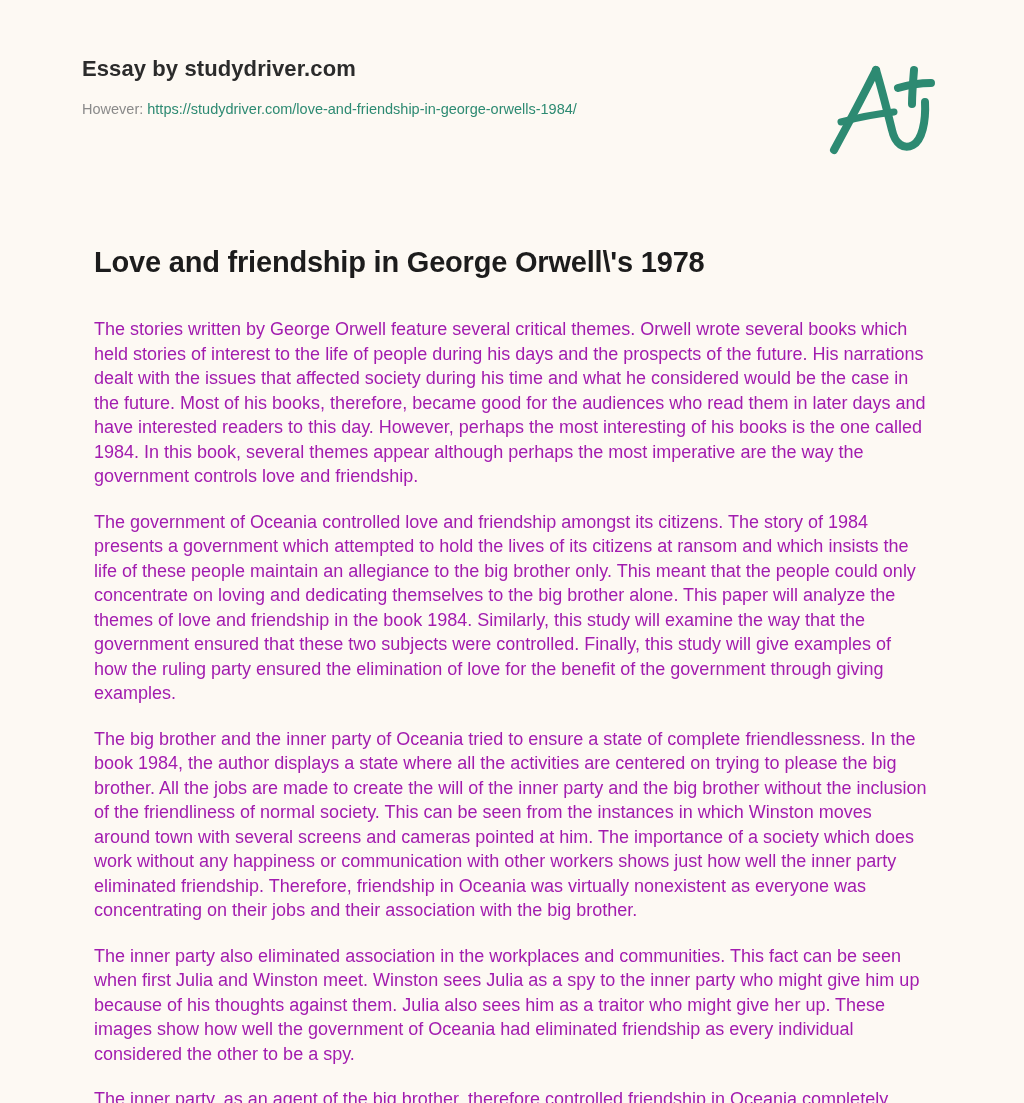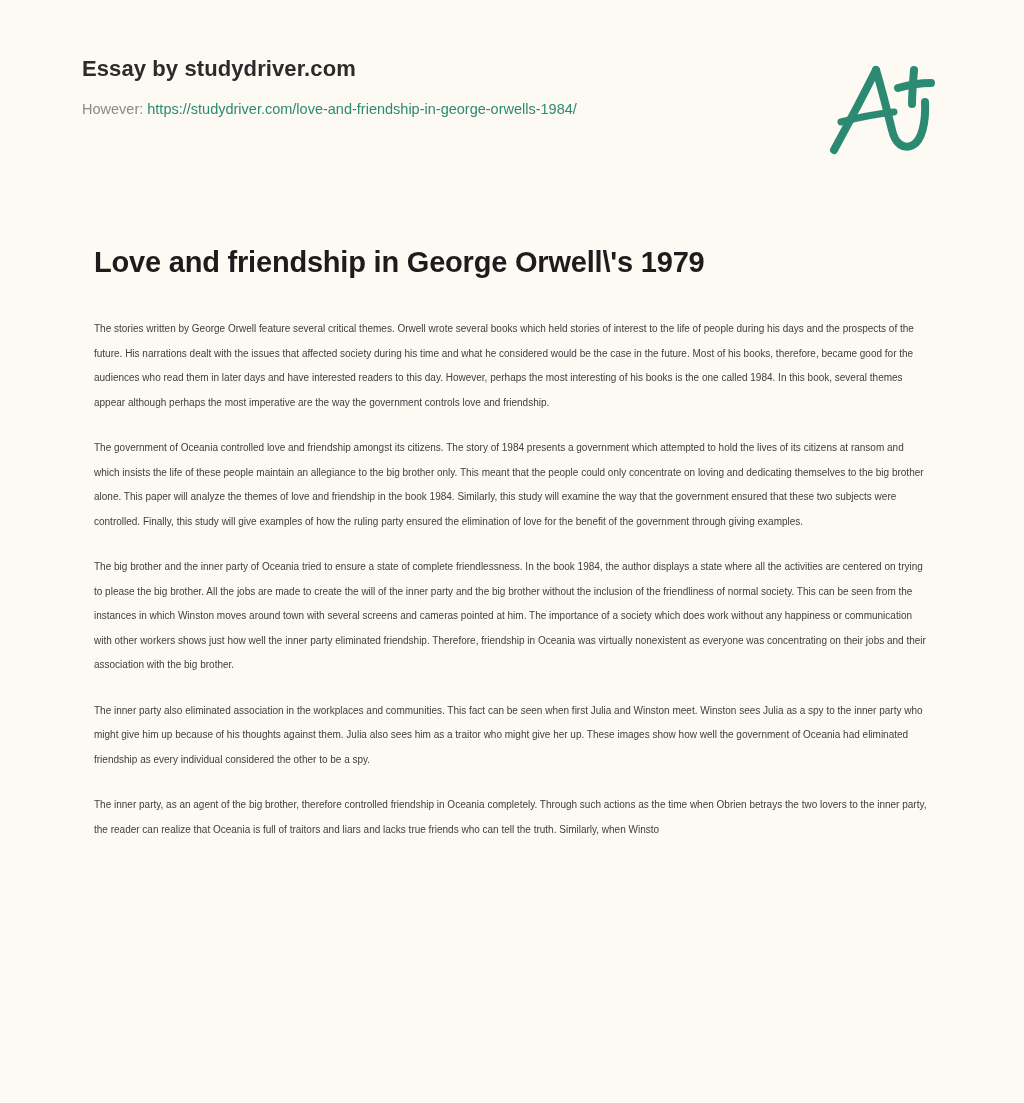--- a/index.html
+++ b/index.html
@@ -80,23 +80,23 @@
     margin: 66px 0 0 0;
     font-size: 29px;
     line-height: 1.25;
     font-weight: bold;
     color: #1c1c1c;
     letter-spacing: -0.2px;
   }
 
   .body-text p {
     margin: 0;
-    font-size: 10px;
+    font-size: 18px;
     line-height: 24.5px;
-    color: #404040;
+    color: #a21caf;
     text-align: left;
   }
   .body-text p + p {
     margin-top: 21px;
   }
   .body-text p.first {
     margin-top: 37px;
   }
   .body-text p.subhead {
     margin-top: 23px;
@@ -125,21 +125,21 @@
         <path d="M21 70 C 36 66, 56 62, 74 60" stroke-width="7"></path>
 
         <path d="M78 36 C 88 33, 100 31, 111 31" stroke-width="8"></path>
 
         <path d="M94 18 C 93 30, 92 42, 92 52" stroke-width="8"></path>
       </svg>
     </div>
   </div>
 
   <div class="article">
-    <h1 class="title">Love and friendship in George Orwell\'s 1979</h1>
+    <h1 class="title">Love and friendship in George Orwell\'s 1978</h1>
 
     <div class="body-text">
       <p class="first">The stories written by George Orwell feature several critical themes. Orwell wrote several books which held stories of interest to the life of people during his days and the prospects of the future. His narrations dealt with the issues that affected society during his time and what he considered would be the case in the future. Most of his books, therefore, became good for the audiences who read them in later days and have interested readers to this day. However, perhaps the most interesting of his books is the one called 1984. In this book, several themes appear although perhaps the most imperative are the way the government controls love and friendship.</p>
       <p>The government of Oceania controlled love and friendship amongst its citizens. The story of 1984 presents a government which attempted to hold the lives of its citizens at ransom and which insists the life of these people maintain an allegiance to the big brother only. This meant that the people could only concentrate on loving and dedicating themselves to the big brother alone. This paper will analyze the themes of love and friendship in the book 1984. Similarly, this study will examine the way that the government ensured that these two subjects were controlled. Finally, this study will give examples of how the ruling party ensured the elimination of love for the benefit of the government through giving examples.</p>
       <p>The big brother and the inner party of Oceania tried to ensure a state of complete friendlessness. In the book 1984, the author displays a state where all the activities are centered on trying to please the big brother. All the jobs are made to create the will of the inner party and the big brother without the inclusion of the friendliness of normal society. This can be seen from the instances in which Winston moves around town with several screens and cameras pointed at him. The importance of a society which does work without any happiness or communication with other workers shows just how well the inner party eliminated friendship.  Therefore, friendship in Oceania was virtually nonexistent as everyone was concentrating on their jobs and their association with the big brother.</p>
       <p>The inner party also eliminated association in the workplaces and communities. This fact can be seen when first Julia and Winston meet. Winston sees Julia as a spy to the inner party who might give him up because of his thoughts against them. Julia also sees him as a traitor who might give her up. These images show how well the government of Oceania had eliminated friendship as every individual considered the other to be a spy.</p>
       <p>The inner party, as an agent of the big brother, therefore controlled friendship in Oceania completely. Through such actions as the time when Obrien betrays the two lovers to the inner party, the reader can realize that Oceania is full of traitors and liars and lacks true friends who can tell the truth. Similarly, when Winsto</p>
     </div>
   </div>
 

